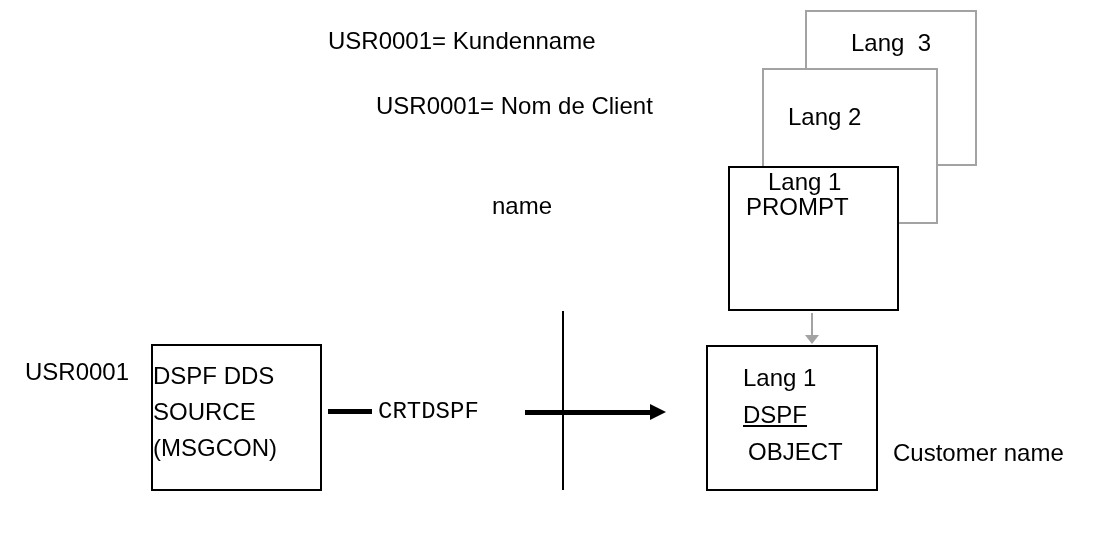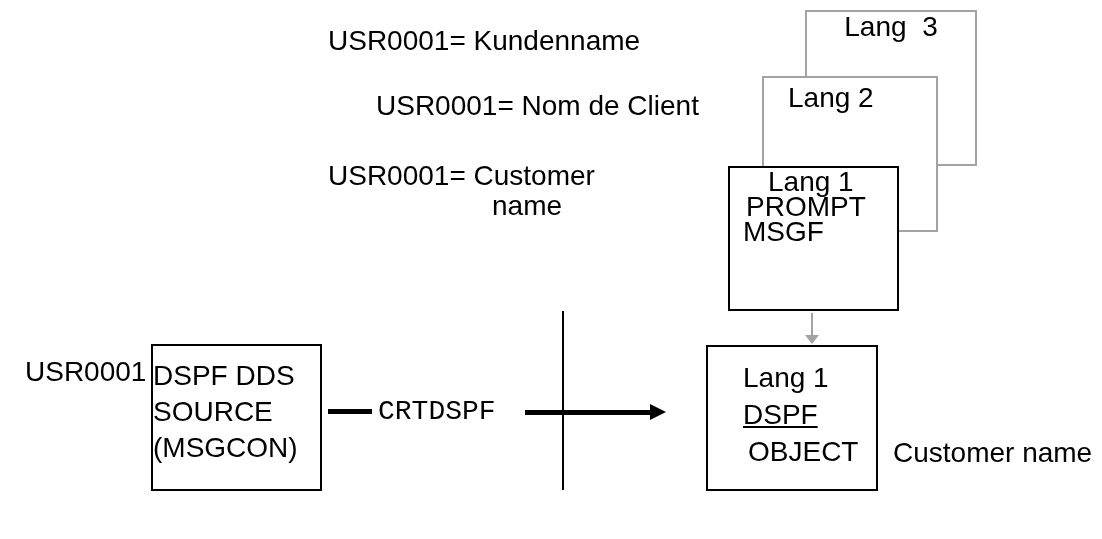--- a/index.html
+++ b/index.html
@@ -2,21 +2,21 @@
 <html><head>
 <meta charset="utf-8">
 <style>
   html, body { margin: 0; padding: 0; background: #ffffff; }
   .canvas {
     position: relative;
     width: 1102px;
     height: 539px;
     background: #ffffff;
     font-family: "Liberation Sans", sans-serif;
-    font-size: 28px;
+    font-size: 24px;
     color: #000000;
     overflow: hidden;
   }
   .abs { position: absolute; }
   .label { white-space: pre; line-height: 30px; }
 
   
   .msg { position: absolute; left: 328px; line-height: 30px; white-space: pre; }
   #msg1 { top: 26px; }
   #msg2 { top: 91px; margin-left: 48px; }
@@ -24,22 +24,22 @@
   #msg3b { top: 191px; left: 492px; }
 
   
   .box {
     position: absolute;
     background: #ffffff;
     border: 2px solid #000000;
     box-sizing: border-box;
   }
   .box.gray { border-color: #a3a3a3; }
-  #lang3-box { left: 805px; top: 10px; width: 172px; height: 156px; z-index: 1; text-align: center; }
-  #lang2-box { left: 762px; top: 76px; width: 176px; height: 156px; z-index: 2; padding-top: 5px; padding-left: 24px; }
+  #lang3-box { left: 805px; top: 10px; width: 172px; height: 156px; z-index: 1; text-align: center; padding-top: 16px; }
+  #lang2-box { left: 762px; top: 68px; width: 176px; height: 156px; z-index: 2; padding-top: 32px; padding-left: 24px; }
   #lang1-box { left: 728px; top: 166px; width: 171px; height: 145px; z-index: 3; }
   #lang1-box .bline { line-height: 25px; white-space: pre; }
   #lang1-box .bl1 { margin-left: 38px; margin-top: 1px; }
   #lang1-box .bl2 { margin-left: 16px; }
   #lang1-box .bl3 { margin-left: 13px; }
 
   
   #msgf-arrow-line { left: 811px; top: 313px; width: 2px; height: 23px; background: #a3a3a3; z-index: 4; }
   #msgf-arrowhead {
     left: 805px; top: 335px; width: 0; height: 0; z-index: 4;
@@ -76,33 +76,31 @@
 
   #customer-name-output { left: 893px; top: 438px; }
 </style>
 </head>
 <body>
 
 <div class="canvas">
 
   <div class="msg" id="msg1">USR0001= Kundenname</div>
   <div class="msg" id="msg2">USR0001= Nom de Client</div>
-  <div class="msg" id="msg3a">USR0001= Customer</div>
   <div class="msg" id="msg3b">name</div>
 
   <div class="box gray" id="lang3-box">
     <div class="label">Lang  3</div>
   </div>
   <div class="box gray" id="lang2-box">
     <div class="label">Lang 2</div>
   </div>
   <div class="box" id="lang1-box">
     <div class="bline bl1">Lang 1</div>
     <div class="bline bl2">PROMPT</div>
-    <div class="bline bl3">MSGF</div>
   </div>
 
   <div class="abs" id="msgf-arrow-line"></div>
   <div class="abs" id="msgf-arrowhead"></div>
 
   <div class="abs label" id="msgid-label">USR0001</div>
   <div class="box" id="source-box">
     <div class="bline">DSPF DDS</div>
     <div class="bline">SOURCE</div>
     <div class="bline">(MSGCON)</div>

